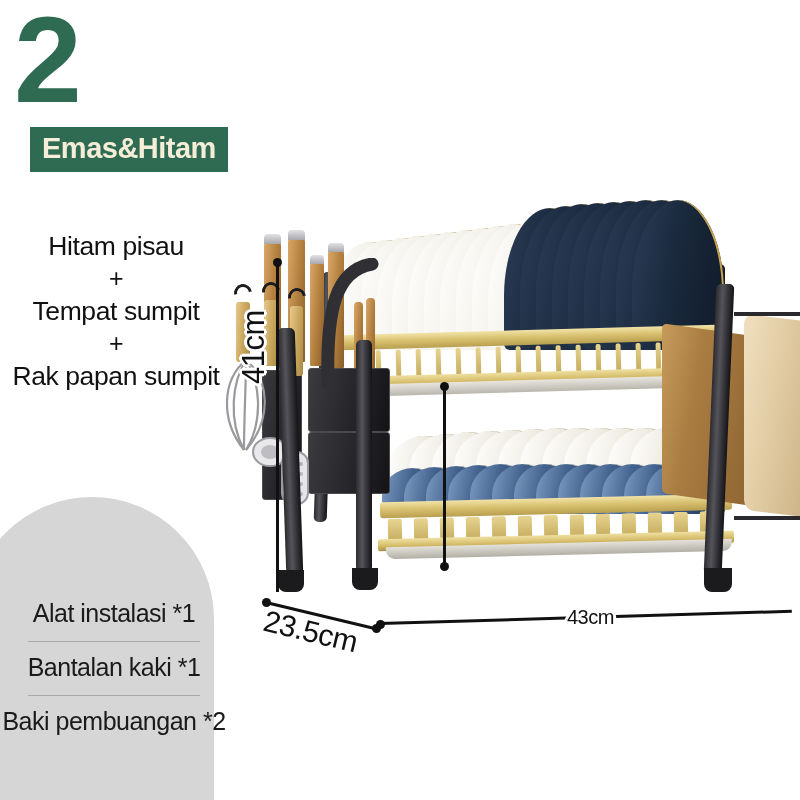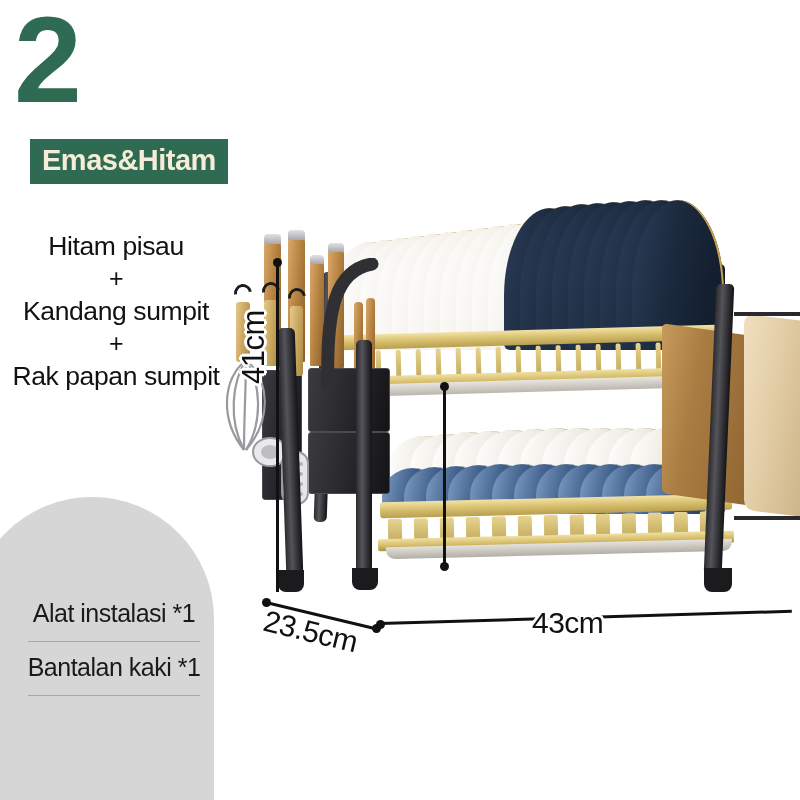--- a/index.html
+++ b/index.html
@@ -18,21 +18,21 @@
   #big-number {
     font-size:122px; line-height:0.86; font-weight:700;
     color:#2e6b52; letter-spacing:-5px;
   }
   #layer-word {
     font-size:41px; font-weight:700; color:#2e6b52;
     line-height:1; position:relative; top:-8px; left:-3px;
     letter-spacing:-0.5px;
   }
   #variant-badge {
-    margin-top:26px; margin-left:16px; display:inline-block;
+    margin-top:14px; margin-left:16px; display:inline-block;
     background:#2e6b52; color:#f5edd8;
     font-size:29px; font-weight:700; letter-spacing:-0.5px;
     padding:5px 12px 7px 12px;
   }
 
   
   #features {
     position:absolute; left:0px; top:228px; width:232px;
     text-align:center; color:#111;
     font-size:26.5px; line-height:1.36; letter-spacing:-0.4px;
@@ -161,48 +161,49 @@
   #label-height {
     left:236px; top:384px;
     transform:rotate(-90deg); transform-origin:left top;
     font-size:31px;
   }
   #label-gap { left:456px; top:455px; font-size:30px; }
   #label-depth {
     left:268px; top:604px; font-size:30px;
     transform:rotate(13.5deg); transform-origin:left top;
   }
-  #label-width { left:532px; top:606px; font-size:30px; }
+  #label-width { left:567px; top:606px; font-size:20px; }
 </style>
 </head>
 <body>
 
 <div id="stage">
 
   <div id="headline">
     <div id="headline-row">
       <span id="big-number">2</span>
     </div>
     <div id="variant-badge">Emas&amp;Hitam</div>
   </div>
 
   <div id="features">
     <div>Hitam pisau</div>
     <div class="plus">+</div>
-    <div>Kandang sumpit</div>
+    <div>Tempat sumpit</div>
     <div class="plus">+</div>
     <div>Rak papan sumpit</div>
   </div>
 
   <div id="free-panel"></div>
   <div id="free-items">
     <div class="free-item">Alat instalasi *1</div>
     <div class="free-sep"></div>
     <div class="free-item">Bantalan kaki *1</div>
     <div class="free-sep"></div>
+    <div class="free-item">Baki pembuangan *2</div>
   </div>
 
   <div id="product">
 
     <div class="abs post" style="left:108px; top:92px; width:13px; height:250px; transform:skewX(-2deg);"></div>
     <div class="abs post" style="left:503px; top:84px; width:12px; height:250px;"></div>
 
     <div class="abs" style="left:118px; top:10px; width:400px; height:160px;">
 
       <div class="plate cream" style="left:0px;   bottom:0; width:86px; height:108px;"></div>

